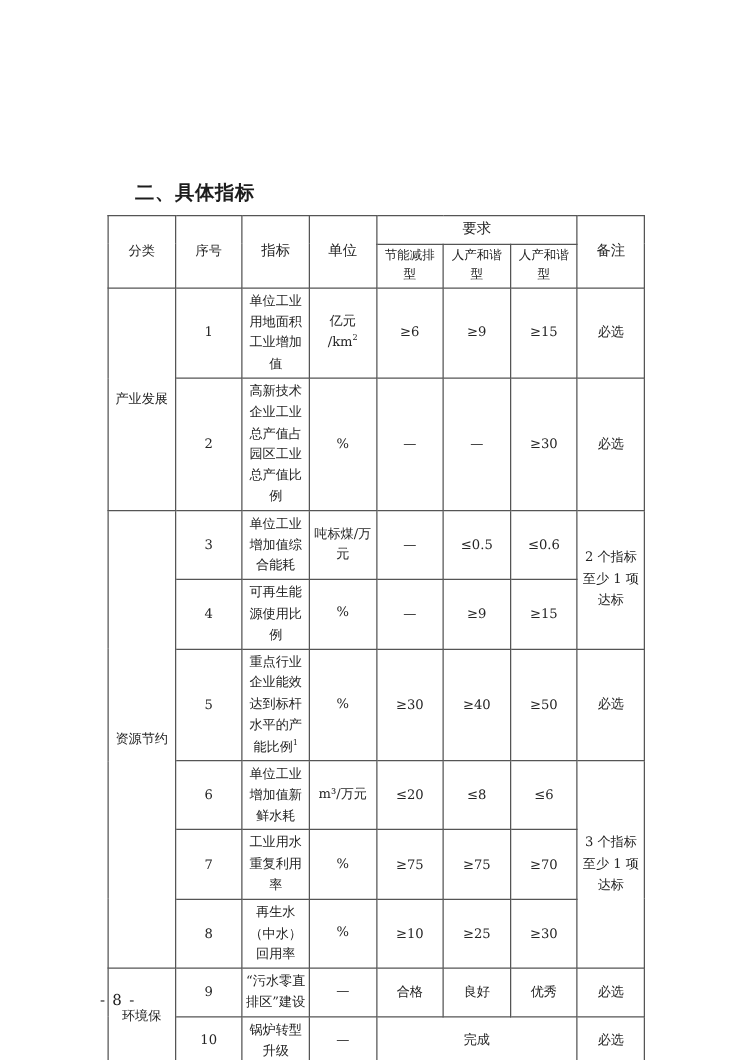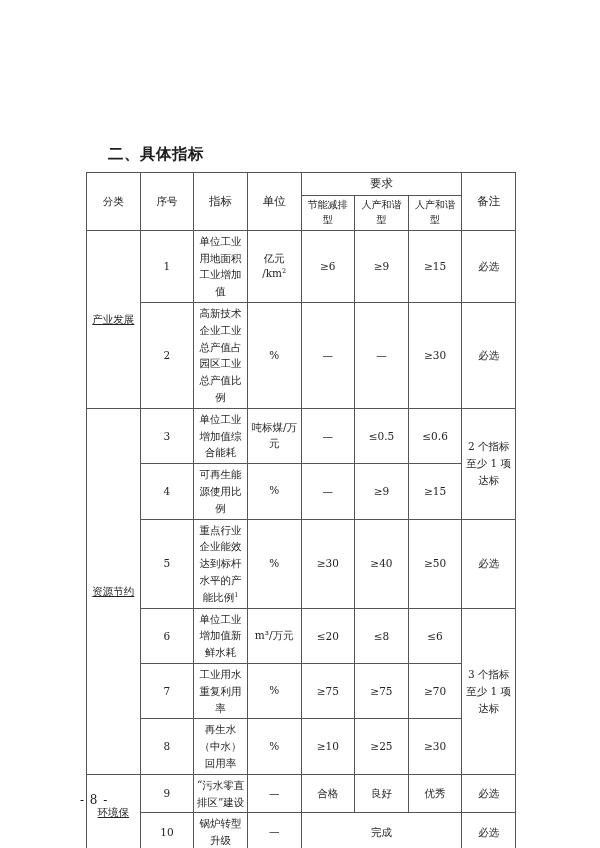--- a/index.html
+++ b/index.html
@@ -60,21 +60,20 @@
   th.subhead {
     font-size: 10px;
     font-family: Liberation Mono, monospace;
     font-weight: normal;
     line-height: 1.5;
     color: #2a2a2a;
   }
   
   td.cat {
     width: 24px;
-    text-decoration: underline;
   }
   .vert {
     display: block;
     width: 100%;
     line-height: 1.45;
     word-break: break-all;
     white-space: normal;
     letter-spacing: 0px;
     font-size: 10.5px;
   }

